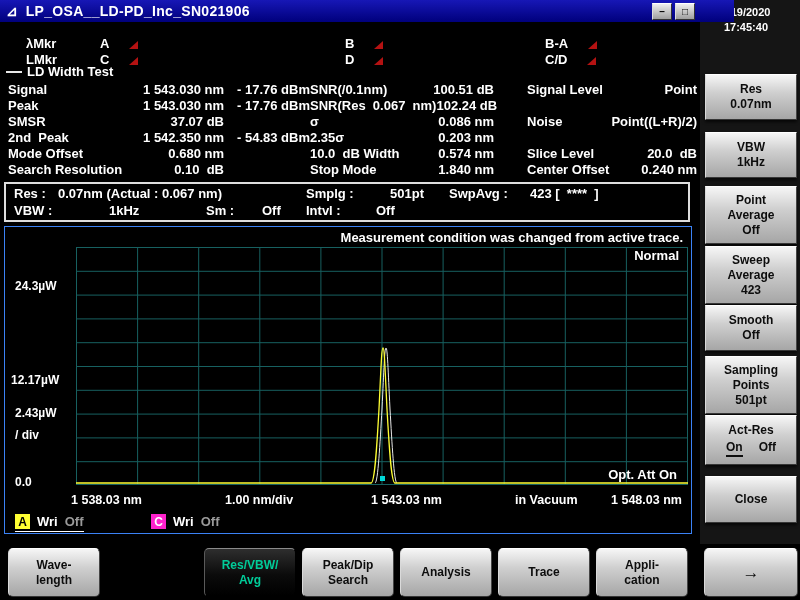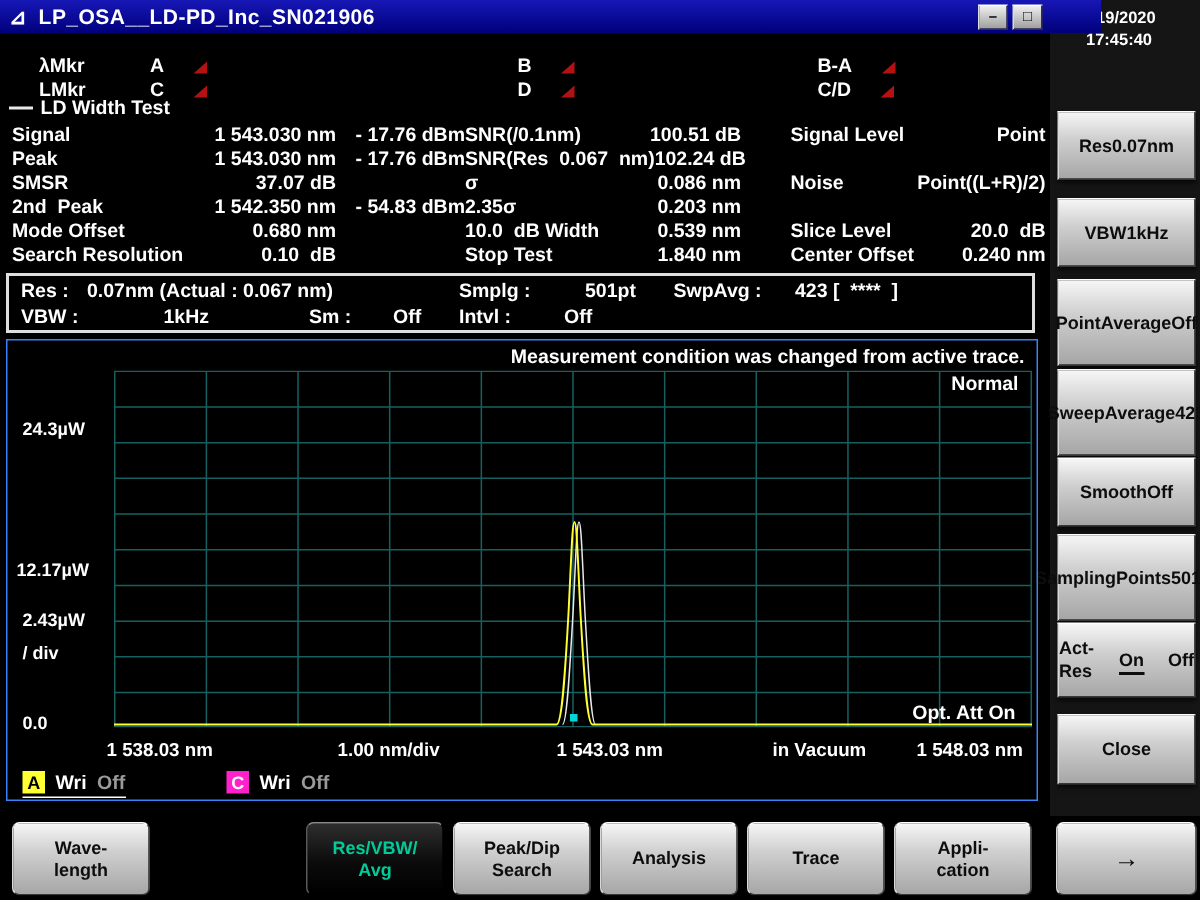--- a/index.html
+++ b/index.html
@@ -5,21 +5,21 @@
   html,body{margin:0;padding:0;background:#000;}
   .screen{position:relative;width:800px;height:600px;background:#000;overflow:hidden;
           font-family:"Liberation Sans",sans-serif;}
   
   .rpanel{position:absolute;left:700px;top:0;width:100px;height:600px;background:#151515;}
   .datetime{position:absolute;left:715px;top:5px;width:62px;text-align:center;color:#fff;
             font-size:11px;font-weight:bold;line-height:15px;}
   .skey{position:absolute;left:705px;width:90px;cursor:pointer;
         background:linear-gradient(180deg,#f6f6f6,#cfcfcf 40%,#a6a6a6);
         border:1px solid;border-color:#ffffff #454545 #363636 #dadada;border-radius:0;
-        display:flex;flex-direction:row;align-items:center;justify-content:center;
+        display:flex;flex-direction:column;align-items:center;justify-content:center;
         color:#0d0d0d;font-size:12px;font-weight:bold;line-height:15px;
         box-shadow:0 2px 3px rgba(0,0,0,.7);}
   .onoff{display:flex;gap:16px;margin-top:2px;}
   .on{border-bottom:2px solid #0d0d0d;}
   
   .titlebar{position:absolute;left:0;top:0;width:734px;height:22px;z-index:3;
             background:linear-gradient(180deg,#1717b6,#00007c);display:flex;align-items:center;}
   .logo{color:#fff;font-size:14px;font-weight:bold;margin-left:6px;}
   .wtitle{color:#fff;font-size:14px;font-weight:bold;margin-left:8px;letter-spacing:.3px;}
   .winbtns{position:absolute;left:652px;top:3px;display:flex;gap:3px;}
@@ -236,35 +236,35 @@
         </div>
     </div>
     <div class="arow" style="top:64px">
       <div class="g g1">
           <span class="c l1">Mode Offset</span>
           <span class="c v1a">0.680 nm</span>
           <span class="c v1b"></span>
         </div>
       <div class="g g2">
           <span class="c">10.0  dB Width</span>
-          <span class="c">0.539 nm</span>
+          <span class="c">0.574 nm</span>
         </div>
       <div class="g g3">
           <span class="c">Slice Level</span>
           <span class="c">20.0  dB</span>
         </div>
     </div>
     <div class="arow" style="top:80px">
       <div class="g g1">
           <span class="c l1">Search Resolution</span>
           <span class="c v1a">0.10  dB</span>
           <span class="c v1b"></span>
         </div>
       <div class="g g2">
-          <span class="c">Stop Test</span>
+          <span class="c">Stop Mode</span>
           <span class="c">1.840 nm</span>
         </div>
       <div class="g g3">
           <span class="c">Center Offset</span>
           <span class="c">0.240 nm</span>
         </div>
     </div>
   </div>
 
   <div class="sbox">

